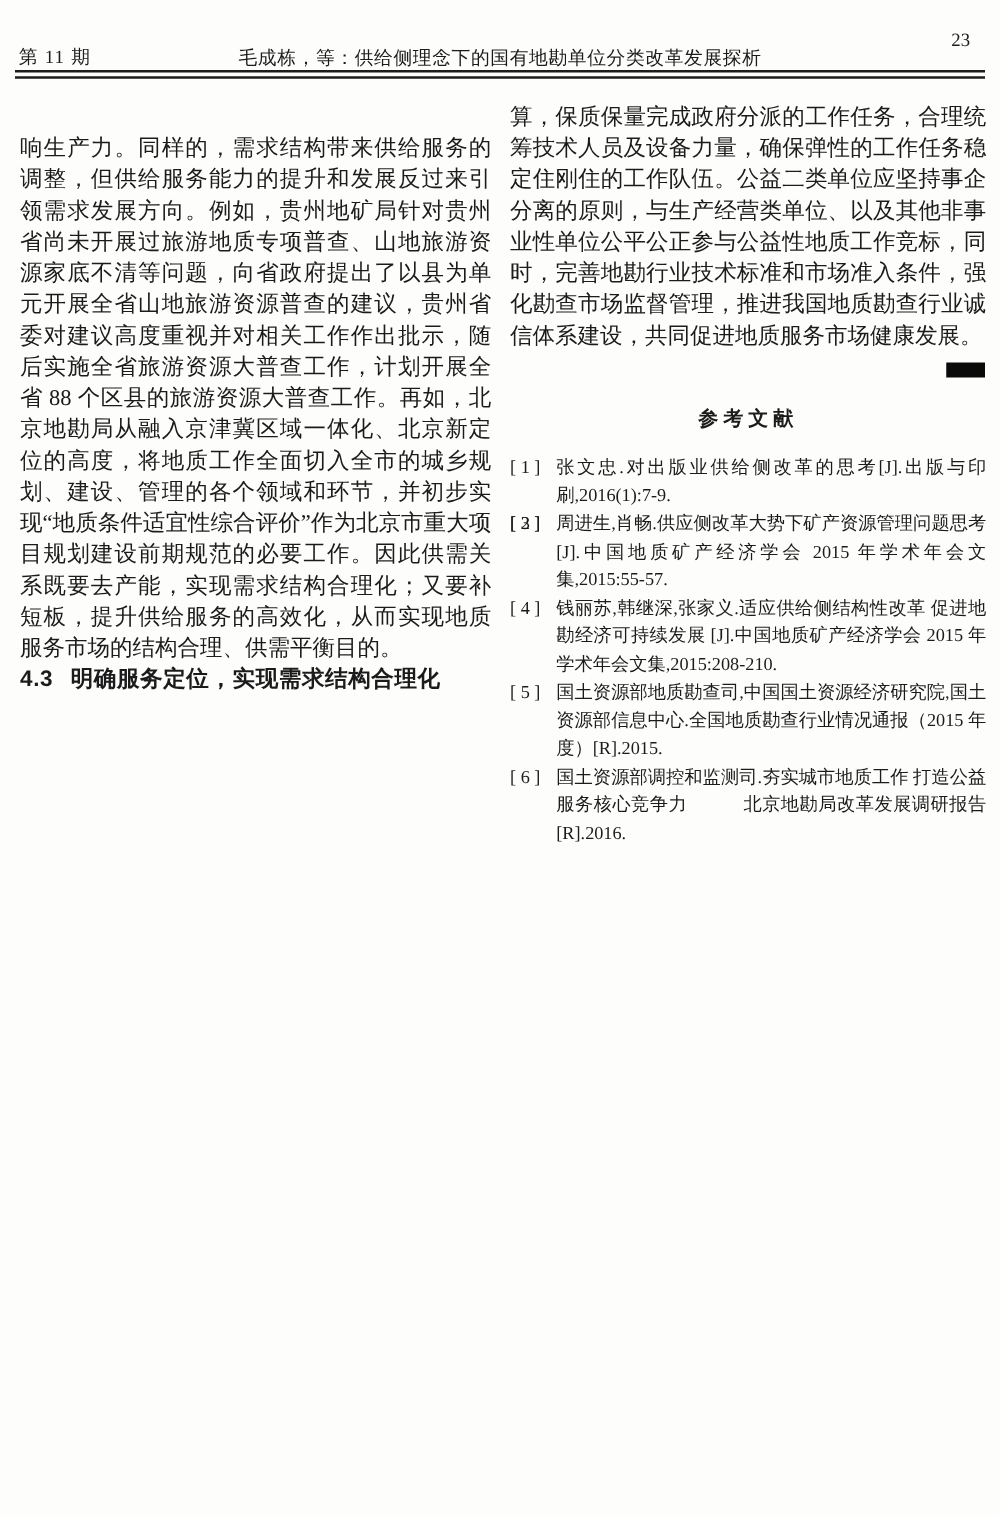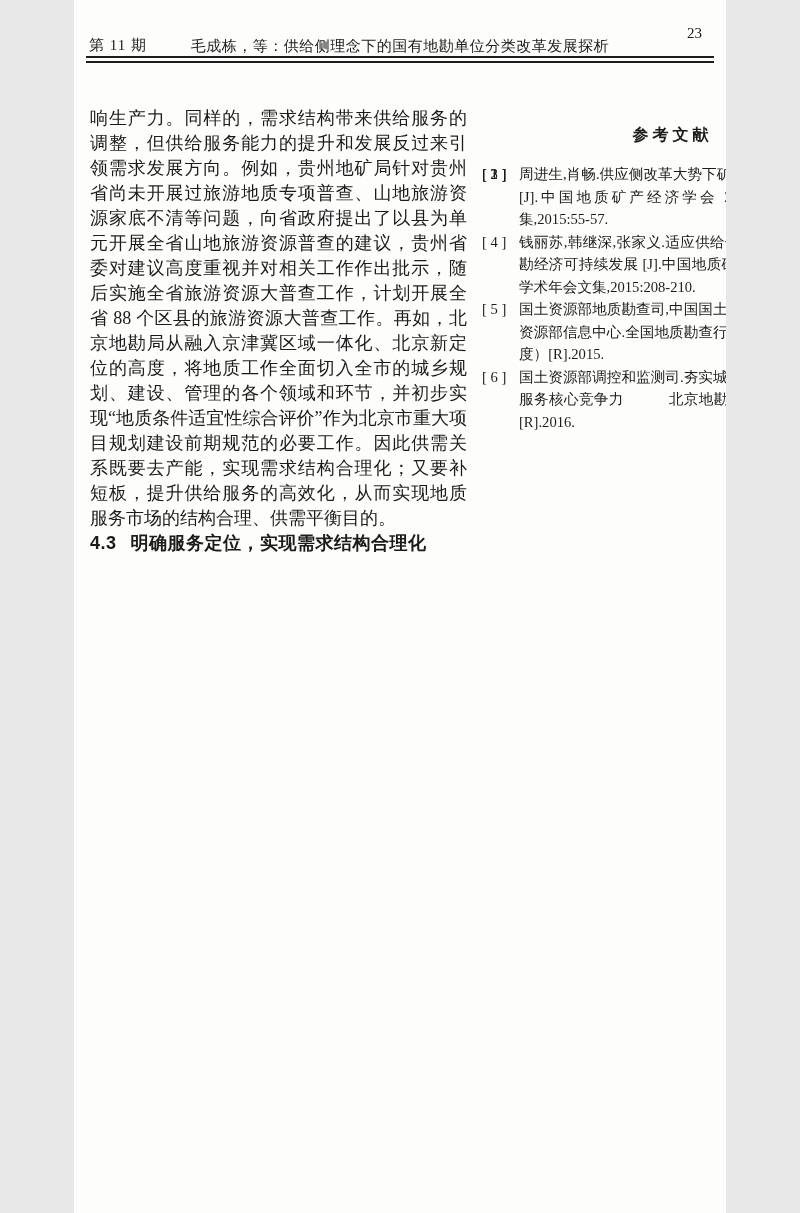--- a/index.html
+++ b/index.html
@@ -2,21 +2,21 @@
 <html><head>
 <meta charset="utf-8">
 <style>
   html, body {
     margin: 0;
     padding: 0;
     background: #e8e8e8;
   }
   .page {
     position: relative;
-    width: 652px;
+    width: 800px;
     height: 1213px;
     margin: 0 auto;
     background: #fdfdfc;
     color: #1b1b1b;
     font-family: "Liberation Serif", "DejaVu Serif", serif;
     overflow: hidden;
   }
 
   
   .hdr-issue {
@@ -131,25 +131,27 @@
   </div>
 
   <div class="col col-left">
     <p class="body-para">响生产力。同样的，需求结构带来供给服务的调整，但供给服务能力的提升和发展反过来引领需求发展方向。例如，贵州地矿局针对贵州省尚未开展过旅游地质专项普查、山地旅游资源家底不清等问题，向省政府提出了以县为单元开展全省山地旅游资源普查的建议，贵州省委对建议高度重视并对相关工作作出批示，随后实施全省旅游资源大普查工作，计划开展全省 88 个区县的旅游资源大普查工作。再如，北京地勘局从融入京津冀区域一体化、北京新定位的高度，将地质工作全面切入全市的城乡规划、建设、管理的各个领域和环节，并初步实现“地质条件适宜性综合评价”作为北京市重大项目规划建设前期规范的必要工作。因此供需关系既要去产能，实现需求结构合理化；又要补短板，提升供给服务的高效化，从而实现地质服务市场的结构合理、供需平衡目的。</p>
     <h3 class="section-heading">
       <span class="sec-num">4.3</span><span>明确服务定位，实现需求结构合理化</span>
     </h3>
   </div>
 
   <div class="col col-right">
+    <p class="body-para">算，保质保量完成政府分派的工作任务，合理统筹技术人员及设备力量，确保弹性的工作任务稳定住刚住的工作队伍。公益二类单位应坚持事企分离的原则，与生产经营类单位、以及其他非事业性单位公平公正参与公益性地质工作竞标，同时，完善地勘行业技术标准和市场准入条件，强化勘查市场监督管理，推进我国地质勘查行业诚信体系建设，共同促进地质服务市场健康发展。</p>
     <div class="end-marker"></div>
     <h2 class="refs-heading">参考文献</h2>
     <ol class="refs">
       <li class="ref-item">
         <span class="ref-label">[ 1 ]</span>
+        <span>张文忠.对出版业供给侧改革的思考[J].出版与印刷,2016(1):7-9.</span>
       </li>
       <li class="ref-item">
         <span class="ref-label">[ 2 ]</span>
       </li>
       <li class="ref-item">
         <span class="ref-label">[ 3 ]</span>
         <span>周进生,肖畅.供应侧改革大势下矿产资源管理问题思考[J].中国地质矿产经济学会 2015 年学术年会文集,2015:55-57.</span>
       </li>
       <li class="ref-item">
         <span class="ref-label">[ 4 ]</span>

